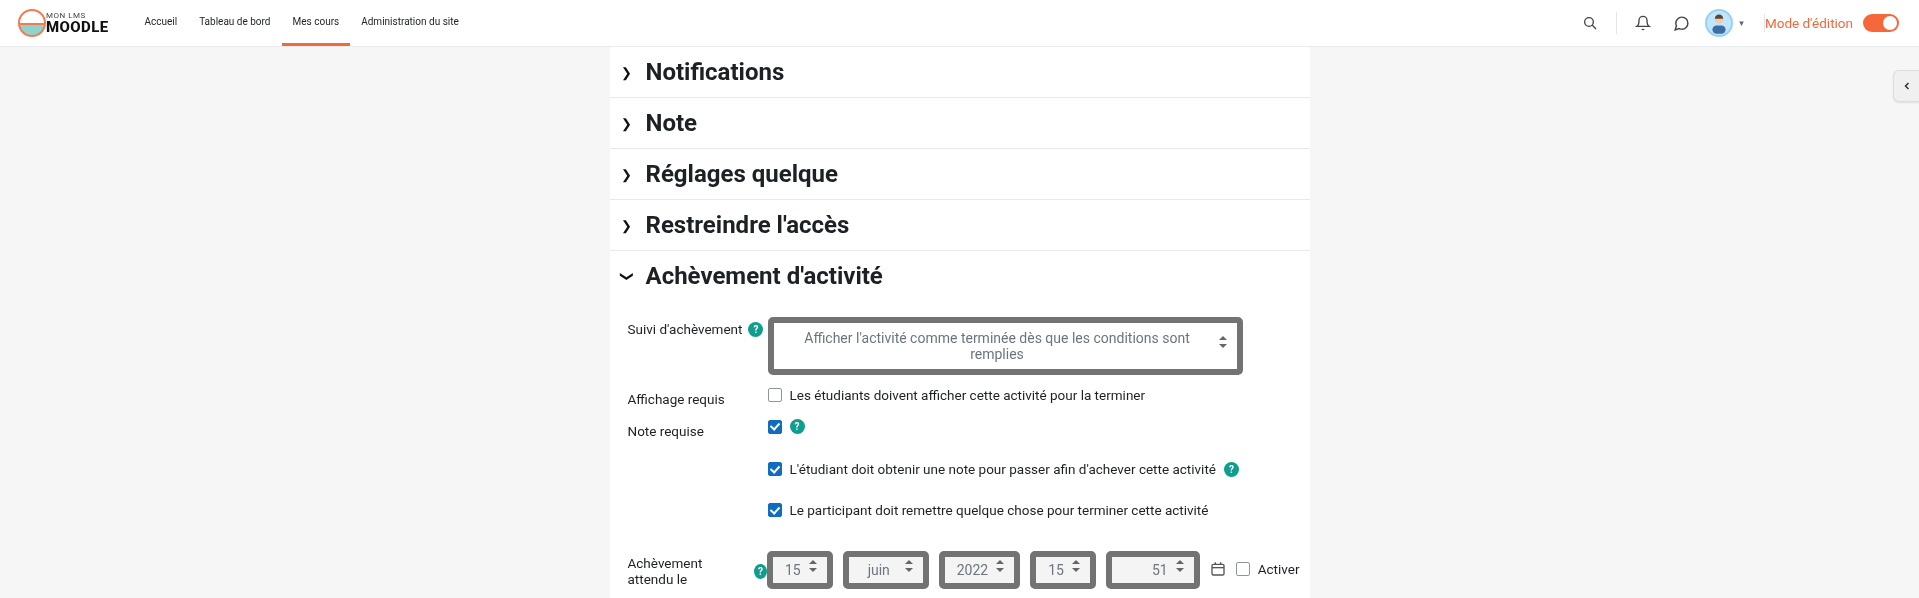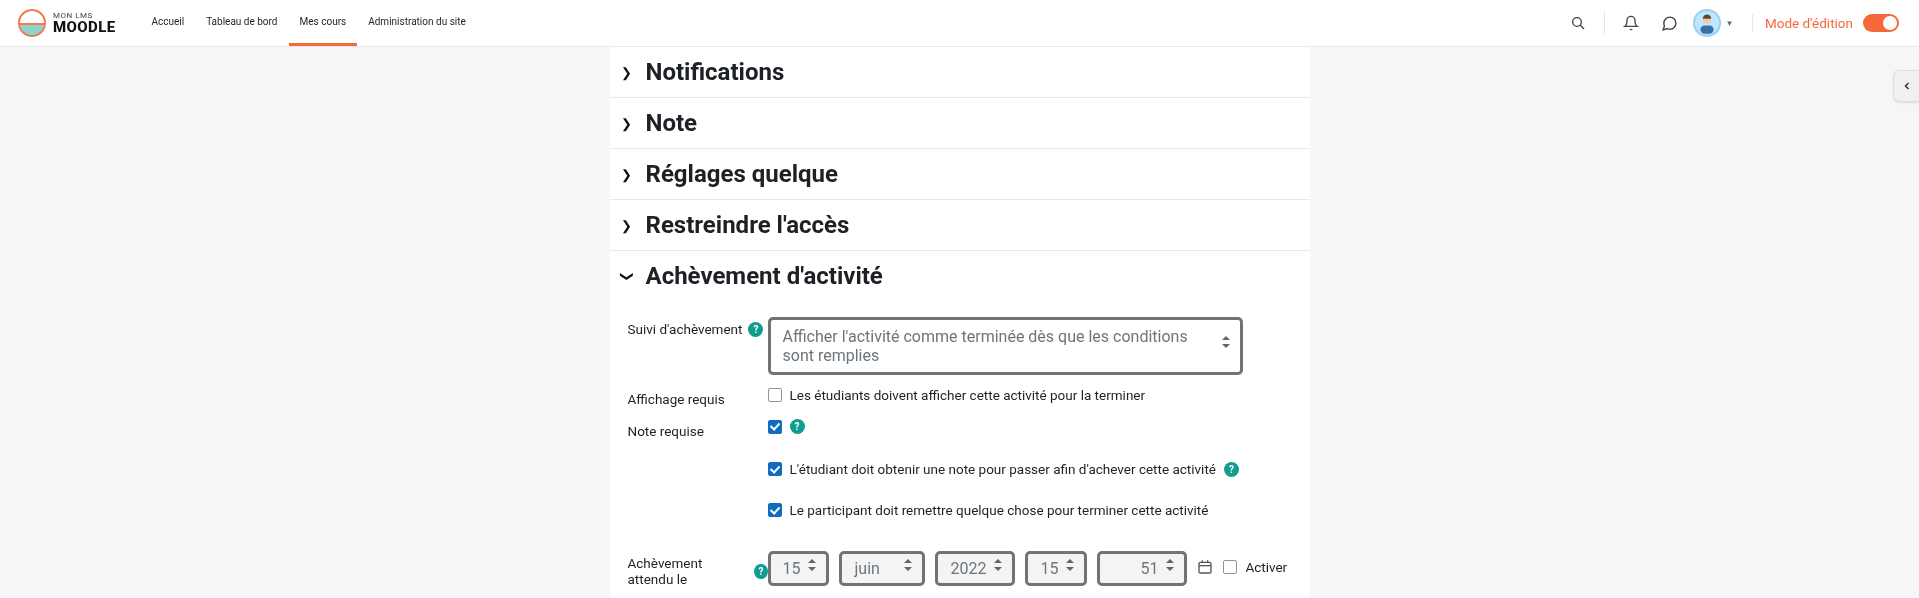--- a/index.html
+++ b/index.html
@@ -1,40 +1,40 @@
 <!DOCTYPE html>
 <html><head>
 <meta charset="utf-8">
 <style>
   * { box-sizing: border-box; margin: 0; padding: 0; }
   body { font-family: -apple-system, BlinkMacSystemFont, "Segoe UI", Roboto, Helvetica, Arial, sans-serif; font-size: 14px; color: #1d2125; background: #f6f6f6; }
 
   
   .topbar { background: #fff; height: 47px; display: flex; align-items: center; padding: 0 20px 0 18px; border-bottom: 1px solid #e9ecef; }
-  .logo { display: flex; align-items: center; gap: 7px; margin-right: 25px; }
+  .logo { display: flex; align-items: center; margin-right: 25px; }
   .logo-circle { width: 28px; height: 28px; border-radius: 50%; border: 2px solid #f37b53; background: linear-gradient(to bottom, #fff 0%, #fff 48%, #f37b53 48%, #f37b53 60%, #8fd4cc 60%); display:flex; align-items:center; justify-content:center; }
   .logo-text { display:flex; flex-direction:column; line-height:1; }
   .logo-text .lt1 { font-size: 8px; letter-spacing: .5px; color:#444; }
   .logo-text .lt2 { font-size: 15px; font-weight: 800; letter-spacing: .4px; color:#111; }
 
   .nav { display:flex; align-items:stretch; height:100%; }
   .nav a { display:flex; align-items:center; padding: 16px 11px; font-size: 10px; color:#1d2125; text-decoration:none; border-bottom: 3px solid transparent; }
   .nav a.active { border-bottom-color: #f5683a; }
 
   .spacer { flex:1; }
 
   .top-actions { display:flex; align-items:center; gap: 10px; }
   .icon-btn { width:28px; height:28px; display:flex; align-items:center; justify-content:center; color:#444; cursor:pointer; }
   .vdiv { width:1px; height:22px; background:#e5e5e5; margin: 0 2px; }
   .avatar { width:28px; height:28px; border-radius:50%; background:#bfe6ff; display:flex; align-items:center; justify-content:center; overflow:hidden; border:2px solid #9ad1f2; }
   .avatar svg { width:24px; height:24px; }
   .user-drop { display:flex; align-items:center; gap:6px; cursor:pointer; }
   .chev { font-size:9px; color:#666; }
 
-  .editmode { display:flex; align-items:center; gap:10px; margin-left:10px; padding-left:12px; border-left:1px solid #e5e5e5; }
+  .editmode { display:flex; align-items:center; gap:10px; margin-left:10px; border-left:1px solid #e5e5e5; }
   .editmode span { color:#f5683a; font-size:13.5px; }
   .toggle { width:36px; height:18px; border-radius:10px; background:#f5683a; position:relative; cursor:pointer; }
   .toggle::after { content:""; position:absolute; right:2px; top:2px; width:14px; height:14px; border-radius:50%; background:#fff; }
 
   
   .page { display:flex; justify-content:center; padding: 0 0 40px; }
   .card { width: 700px; background:#fff; padding: 0 0 20px; }
 
   .acc-hdr { display:flex; align-items:center; gap: 12px; padding: 11px 10px 11px 10px; border-bottom:1px solid #e9e9e9; cursor:pointer; }
   .acc-hdr:first-child { border-top: none; }
@@ -42,21 +42,21 @@
   .acc-hdr h2 { font-size: 24px; font-weight: 700; color:#1d2125; }
   .acc-open .arrow { transform: rotate(90deg); display:inline-block; }
 
   .acc-body { padding: 10px 10px 0 18px; }
   .frow { display:flex; align-items:flex-start; padding: 6px 0; }
   .flabel { width: 140px; display:flex; align-items:center; gap:6px; font-size:13.5px; color:#1d2125; padding-top:4px; }
   .help-icon { width:15px; height:15px; border-radius:50%; background:#0f9d8d; color:#fff; font-size:10px; font-weight:700; display:inline-flex; align-items:center; justify-content:center; cursor:help; }
   .fcontent { flex:1; }
 
   .select-wide { width: 100%; max-width: 475px; }
-  .pseudo-select { border:3px solid #737373; border-radius:5px; padding: 7px 28px 7px 12px; font-size:16px; color:#6c757d; background:#fff; position:relative; cursor:pointer; }
+  .pseudo-select { border:6px solid #737373; border-radius:5px; padding: 7px 28px 7px 12px; font-size:14px; color:#6c757d; background:#fff; position:relative; cursor:pointer;text-align:center; }
   .pseudo-select::after { content:""; position:absolute; right:10px; top:50%; transform:translateY(-50%); width:0; height:0; border-left:4px solid transparent; border-right:4px solid transparent; border-top:4px solid #666; }
   .pseudo-select::before { content:""; position:absolute; right:10px; top:50%; transform:translateY(-10px); width:0; height:0; border-left:4px solid transparent; border-right:4px solid transparent; border-bottom:4px solid #666; }
   .pseudo-select.small { padding: 5px 26px 5px 12px; display:inline-block; color:#6c757d; background:#f4f4f4; }
 
   .checkline { display:flex; align-items:center; gap:8px; font-size:13.5px; color:#1d2125; margin-bottom: 3px; }
   .cb { width:14px; height:14px; border:1px solid #8f959e; border-radius:2px; background:#fff; display:inline-flex; align-items:center; justify-content:center; cursor:pointer; }
   .cb.checked { background:#0f6cbf; border-color:#0f6cbf; }
   .cb.checked::after { content:""; width:4px; height:7px; border:solid #fff; border-width:0 2px 2px 0; transform:rotate(42deg); margin-top:-2px; }
 
   .date-row { display:flex; align-items:center; gap: 10px; }

